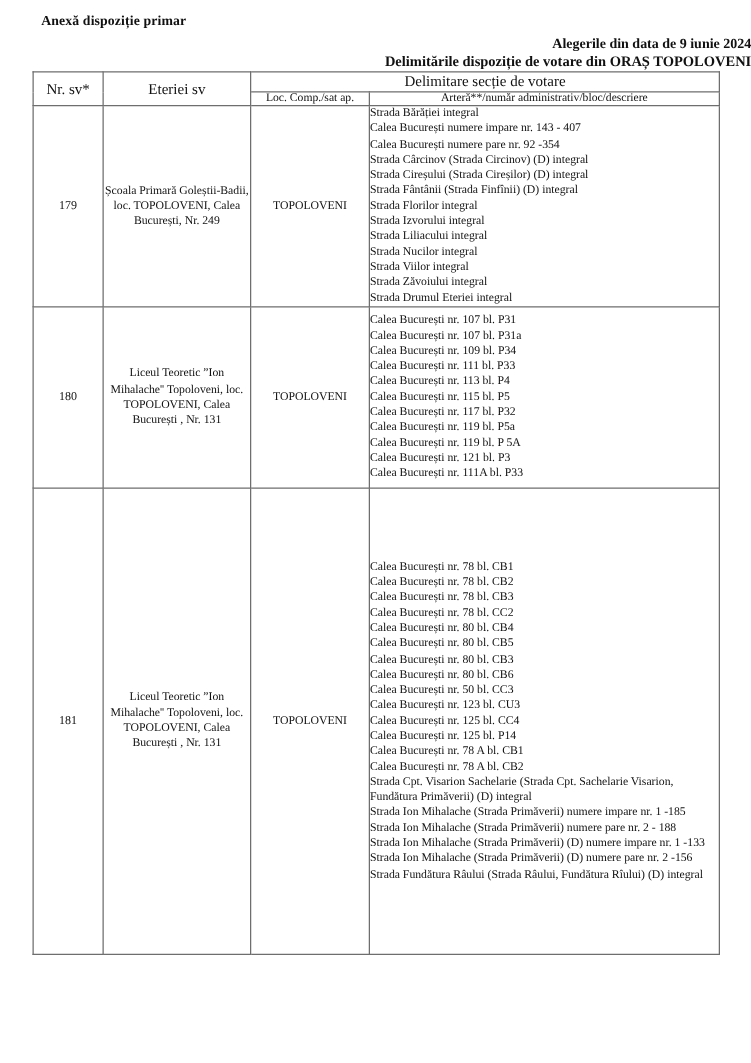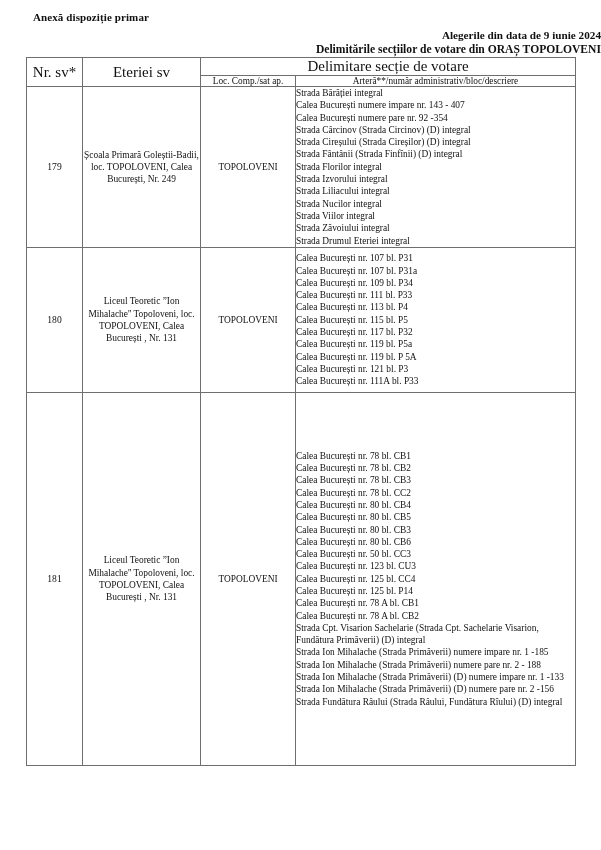--- a/index.html
+++ b/index.html
@@ -60,28 +60,28 @@
     vertical-align: middle;
     font-weight: normal;
   }
   .col-nr    { width: 56px; }
   .col-sediu { width: 118px; }
   .col-loc   { width: 95px; }
   .col-arter { width: 280px; }
 
   th.hdr {
     text-align: center;
-    font-size: 15px;
+    font-size: 12px;
     font-weight: bold;
     padding: 3px 2px;
     line-height: 12px;
   }
   th.hdr-delim {
     text-align: center;
-    font-size: 15px;
+    font-size: 12px;
     font-weight: bold;
     padding: 2px 2px;
   }
   th.hdr-sub {
     text-align: center;
     font-size: 9.3px;
     font-weight: bold;
     padding: 2px 2px;
   }
   td.cell-nr {
@@ -123,21 +123,21 @@
 </style>
 </head>
 <body>
 
 <div class="page">
 
   <div class="anexa">Anexă dispoziție primar</div>
 
   <div class="title-block">
     <div class="title-line-1">Alegerile din data de 9 iunie 2024</div>
-    <div class="title-line-2">Delimitările secțiilor de votare din ORAȘ TOPOLOVENI</div>
+    <div class="title-line-2">Delimitările dispoziție de votare din ORAȘ TOPOLOVENI</div>
   </div>
 
   <table class="sections">
     <colgroup>
       <col class="col-nr">
       <col class="col-sediu">
       <col class="col-loc">
       <col class="col-arter">
     </colgroup>
     <thead>

